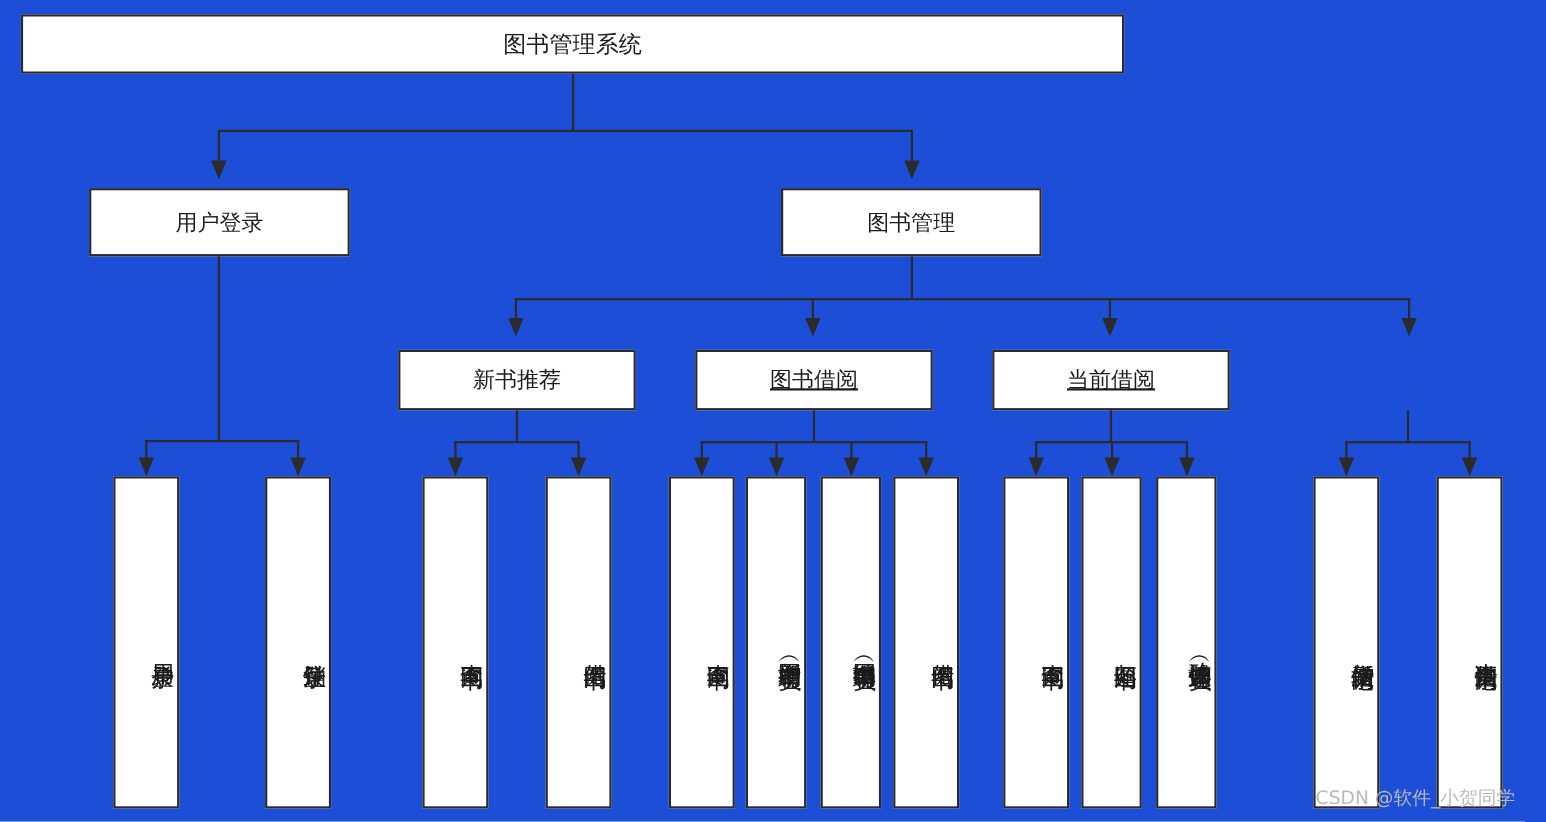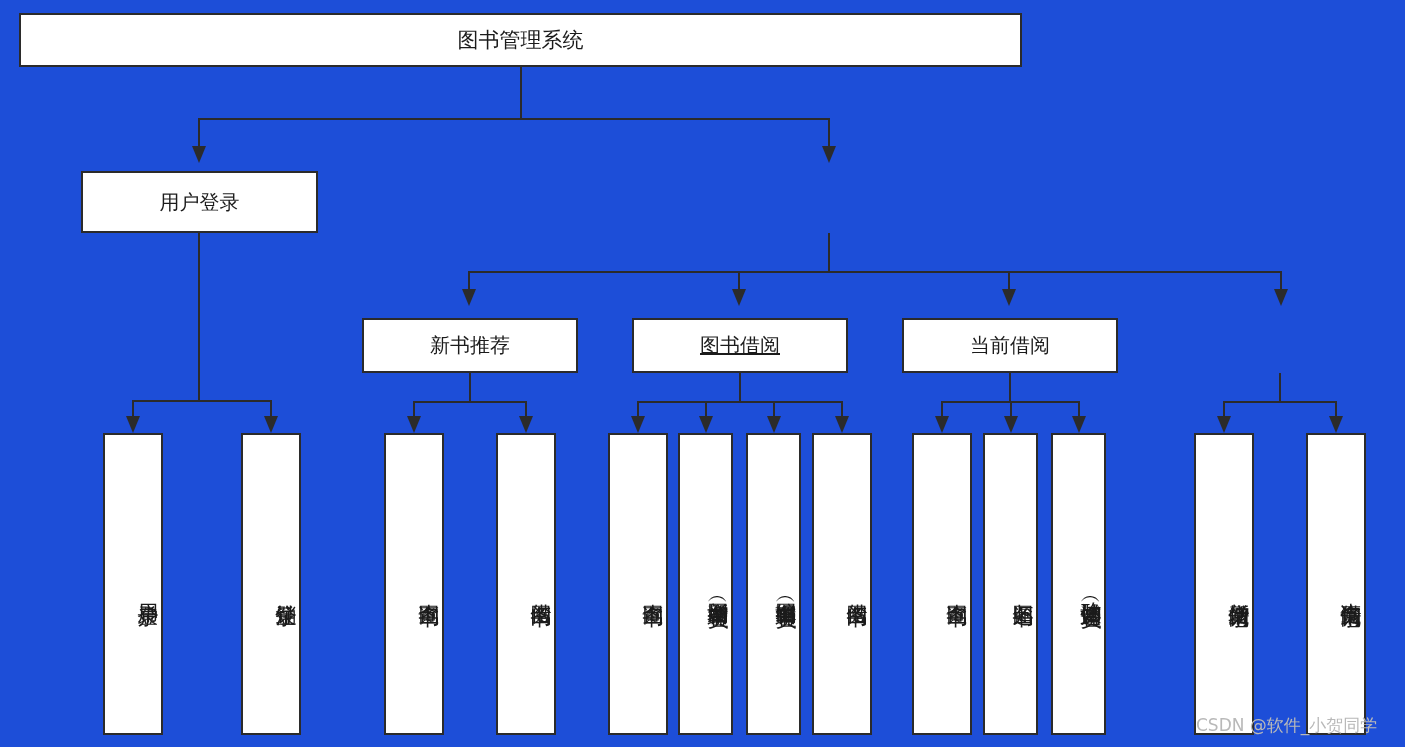--- a/index.html
+++ b/index.html
@@ -81,20 +81,23 @@
 
   <div class="ln vln" style="left:198px;top:118px;height:30px;"></div>
   <div class="arrow" style="left:192px;top:146px;"></div>
   <div class="ln vln" style="left:828px;top:118px;height:30px;"></div>
   <div class="arrow" style="left:822px;top:146px;"></div>
 
   <div class="node lvl1" style="left:81px;top:171px;width:237px;height:62px;">
     <span class="lbl">用户登录</span>
   </div>
 
+  <div class="node lvl1" style="left:710px;top:171px;width:237px;height:62px;">
+    <span class="lbl">图书管理</span>
+  </div>
 
   <div class="ln vln" style="left:198px;top:233px;height:168px;"></div>
   <div class="ln hln" style="left:132px;top:400px;width:140px;"></div>
   <div class="ln vln" style="left:132px;top:400px;height:18px;"></div>
   <div class="arrow" style="left:126px;top:416px;"></div>
   <div class="ln vln" style="left:270px;top:400px;height:18px;"></div>
   <div class="arrow" style="left:264px;top:416px;"></div>
 
   <div class="ln vln" style="left:828px;top:233px;height:39px;"></div>
   <div class="ln hln" style="left:468px;top:271px;width:814px;"></div>
@@ -106,21 +109,21 @@
   <div class="arrow" style="left:1002px;top:289px;"></div>
   <div class="ln vln" style="left:1280px;top:271px;height:20px;"></div>
   <div class="arrow" style="left:1274px;top:289px;"></div>
 
   <div class="node lvl2" style="left:362px;top:318px;width:216px;height:55px;">
     <span class="lbl">新书推荐</span>
   </div>
   <div class="node lvl2" style="left:632px;top:318px;width:216px;height:55px;text-decoration:underline;">
     <span class="lbl">图书借阅</span>
   </div>
-  <div class="node lvl2" style="left:902px;top:318px;width:216px;height:55px;">
+  <div class="node lvl2" style="left:902px;top:318px;width:216px;height:55px;text-decoration:underline;">
     <span class="lbl">当前借阅</span>
   </div>
 
   <div class="ln vln" style="left:469px;top:373px;height:29px;"></div>
   <div class="ln hln" style="left:413px;top:401px;width:114px;"></div>
   <div class="ln vln" style="left:413px;top:401px;height:17px;"></div>
   <div class="arrow" style="left:407px;top:416px;"></div>
   <div class="ln vln" style="left:525px;top:401px;height:17px;"></div>
   <div class="arrow" style="left:519px;top:416px;"></div>
 

